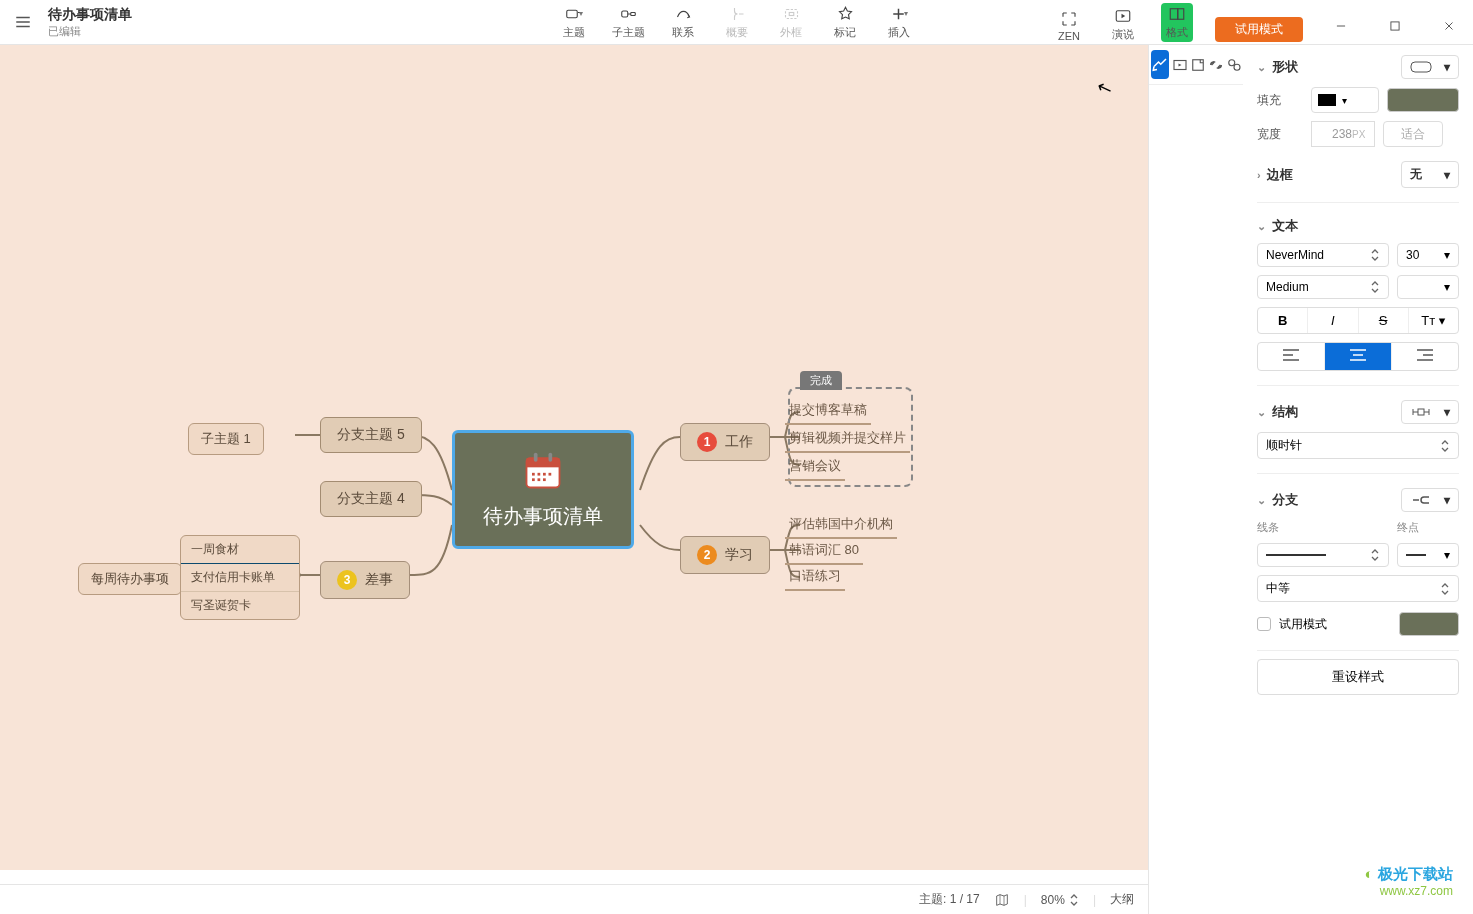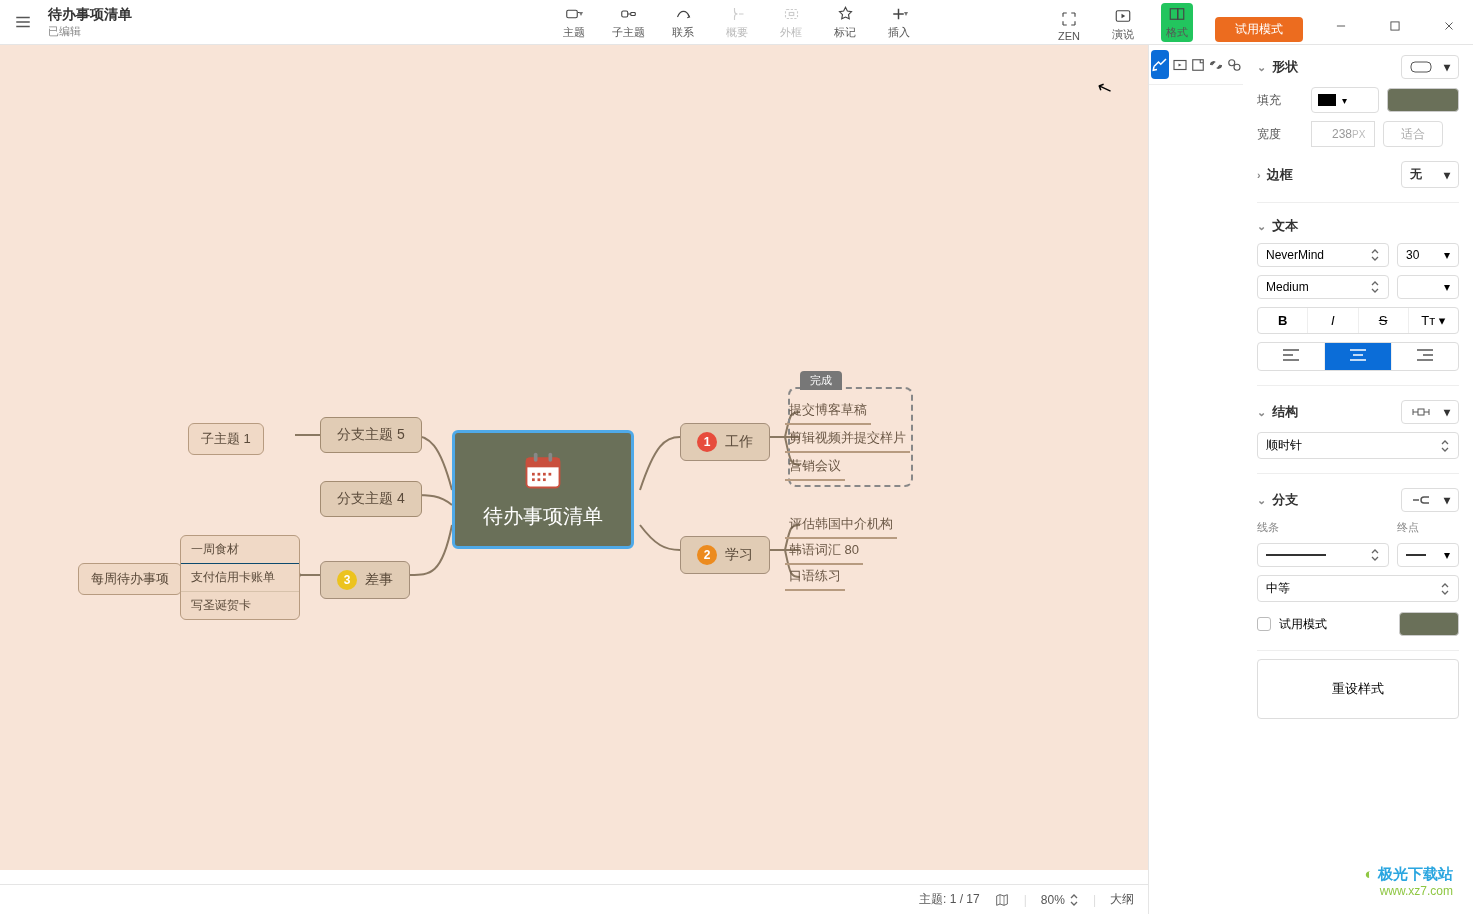--- a/index.html
+++ b/index.html
@@ -65,21 +65,21 @@
 .swatch { width:60px; height:24px; border:1px solid #ccc; border-radius:4px; background:#6a7059;}
 .colordrop { width:68px; height:26px; border:1px solid #ddd; border-radius:4px; display:flex; align-items:center; padding:0 6px; gap:6px; cursor:pointer;}
 .blacksq { width:18px; height:12px; background:#000;}
 .num-in { width:64px; height:26px; border:1px solid #ddd; border-radius:0; display:flex; align-items:center; padding:0 20px; font-size:12px; color:#999; justify-content:space-between;}
 .fitbtn { width:60px; height:26px; border:1px solid #ddd; border-radius:4px; font-size:12px; color:#aaa; display:flex; align-items:center; justify-content:center;}
 .full-drop { width:100%; }
 .btn-grp { display:flex; width:100%; border:1px solid #ddd; border-radius:4px; overflow:hidden;}
 .btn-grp > div { flex:1; text-align:center; padding:5px 0; font-size:13px; cursor:pointer; border-right:1px solid #eee;}
 .btn-grp > div:last-child{border-right:none;}
 .btn-grp > div.active { background:#0b6dd8; color:#fff;}
-.reset { border:1px solid #ddd; border-radius:4px; text-align:center; padding:20px 0; font-size:13px; cursor:pointer; margin-top:8px;}
+.reset { border:1px solid #ddd; border-radius:4px; text-align:center; padding:8px 0; font-size:13px; cursor:pointer; margin-top:8px;}
 .checkbox {width:14px;height:14px;border:1px solid #bbb;border-radius:3px;display:inline-block;}
 .watermark { position:absolute; right:20px; bottom:16px; text-align:right; font-size:11px; pointer-events:none;}
 .watermark .l1{ color:#2ba6e0; font-weight:bold; font-size:15px;}
 .watermark .l2{ color:#8fc743; font-size:12px;}
 </style>
 </head>
 <body>
 
 <div class="toolbar">
   <div class="menu-btn">

